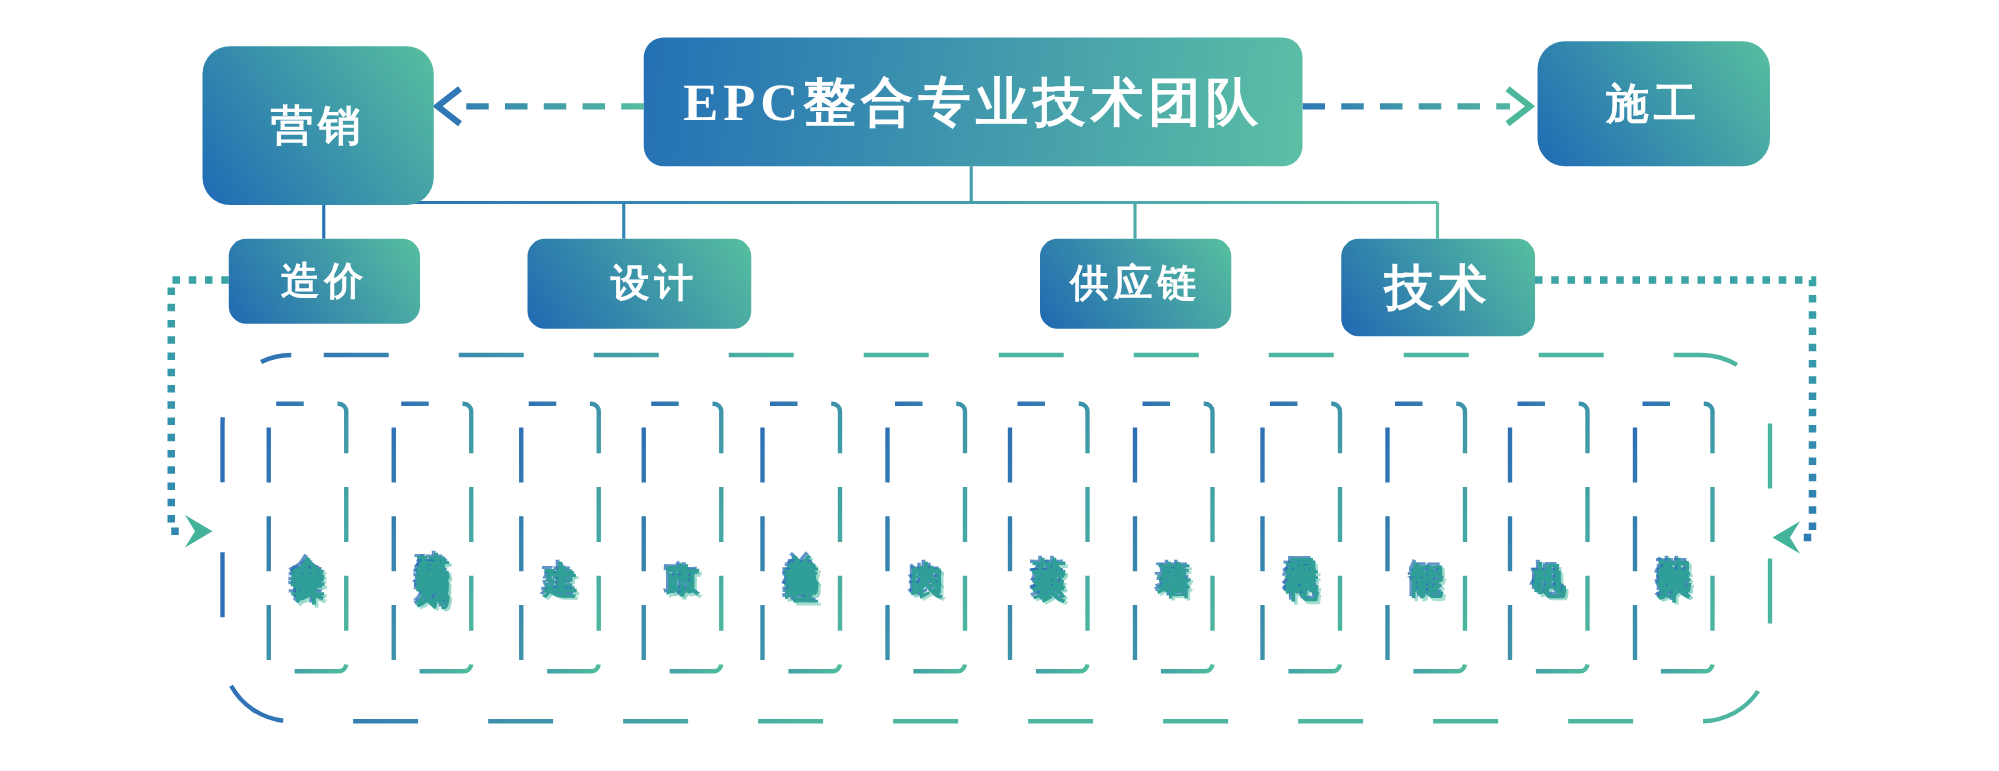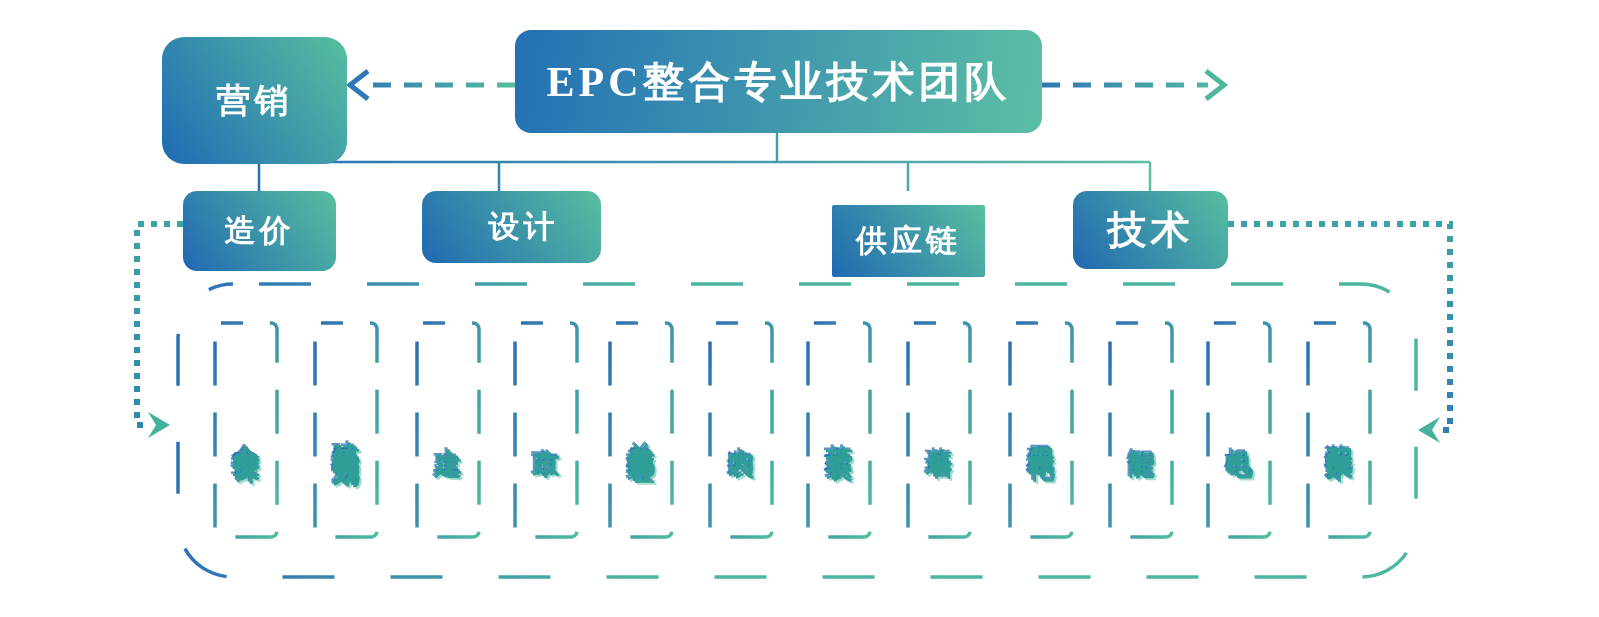--- a/index.html
+++ b/index.html
@@ -12,23 +12,23 @@
     position:absolute;display:flex;align-items:center;justify-content:center;
     color:#ffffff;font-weight:bold;letter-spacing:4px;
     font-family:"Liberation Serif","DejaVu Serif",serif;
   }
   .node.big{background:linear-gradient(97deg,#2470b5 0%,#5cbfa5 100%);text-align:center;}
   .node.side{background:linear-gradient(55deg,#1f6ab5 0%,#57bf9f 100%);}
   .node.mid{background:linear-gradient(55deg,#2168b2 0%,#57bf9f 100%);}
   .epc   {left:515px;top:30px;width:527px;height:103px;border-radius:16px;font-size:42px;}
   .mkt   {left:162px;top:37px;width:185px;height:127px;border-radius:22px;font-size:34px;}
   .cons  {left:1230px;top:33px;width:186px;height:100px;border-radius:22px;font-size:34px;}
-  .b-cost  {left:183px;top:191px;width:153px;height:80px;border-radius:14px;font-size:31px;}
+  .b-cost  {left:183px;top:191px;width:153px;height:68px;border-radius:14px;font-size:31px;}
   .b-design{left:422px;top:191px;width:155px;height:72px;border-radius:14px;font-size:31px;padding-left:24px;}
-  .b-supply{left:832px;top:191px;width:153px;height:72px;border-radius:2px;font-size:31px;margin-top:14px;}
+  .b-supply{left:832px;top:191px;width:153px;height:72px;border-radius:14px;font-size:31px;}
   .b-tech  {left:1073px;top:191px;width:155px;height:78px;border-radius:14px;font-size:39px;justify-content:center;}
   .spec{
     position:absolute;top:323px;width:62px;height:214px;
     display:flex;align-items:center;justify-content:center;
   }
   .spec span{
     writing-mode:vertical-rl;text-orientation:upright;
     font-weight:bold;font-size:27px;line-height:1;letter-spacing:3px;
     color:#2f9f98;
     text-shadow:-2px -2px 0 rgba(44,112,180,.75), 2px 2px 0 rgba(143,212,196,.8);
@@ -105,20 +105,23 @@
       <rect x="1308" y="323" width="62" height="214" rx="6"></rect>
     </g>
   </svg>
 
   <div class="node big epc">
     <span>EPC整合专业技术团队</span>
   </div>
   <div class="node side mkt">
     <span>营销</span>
   </div>
+  <div class="node side cons">
+    <span>施工</span>
+  </div>
 
   <div class="node mid b-cost">
     <span>造价</span>
   </div>
   <div class="node mid b-design">
     <span>设计</span>
   </div>
   <div class="node mid b-supply">
     <span>供应链</span>
   </div>

